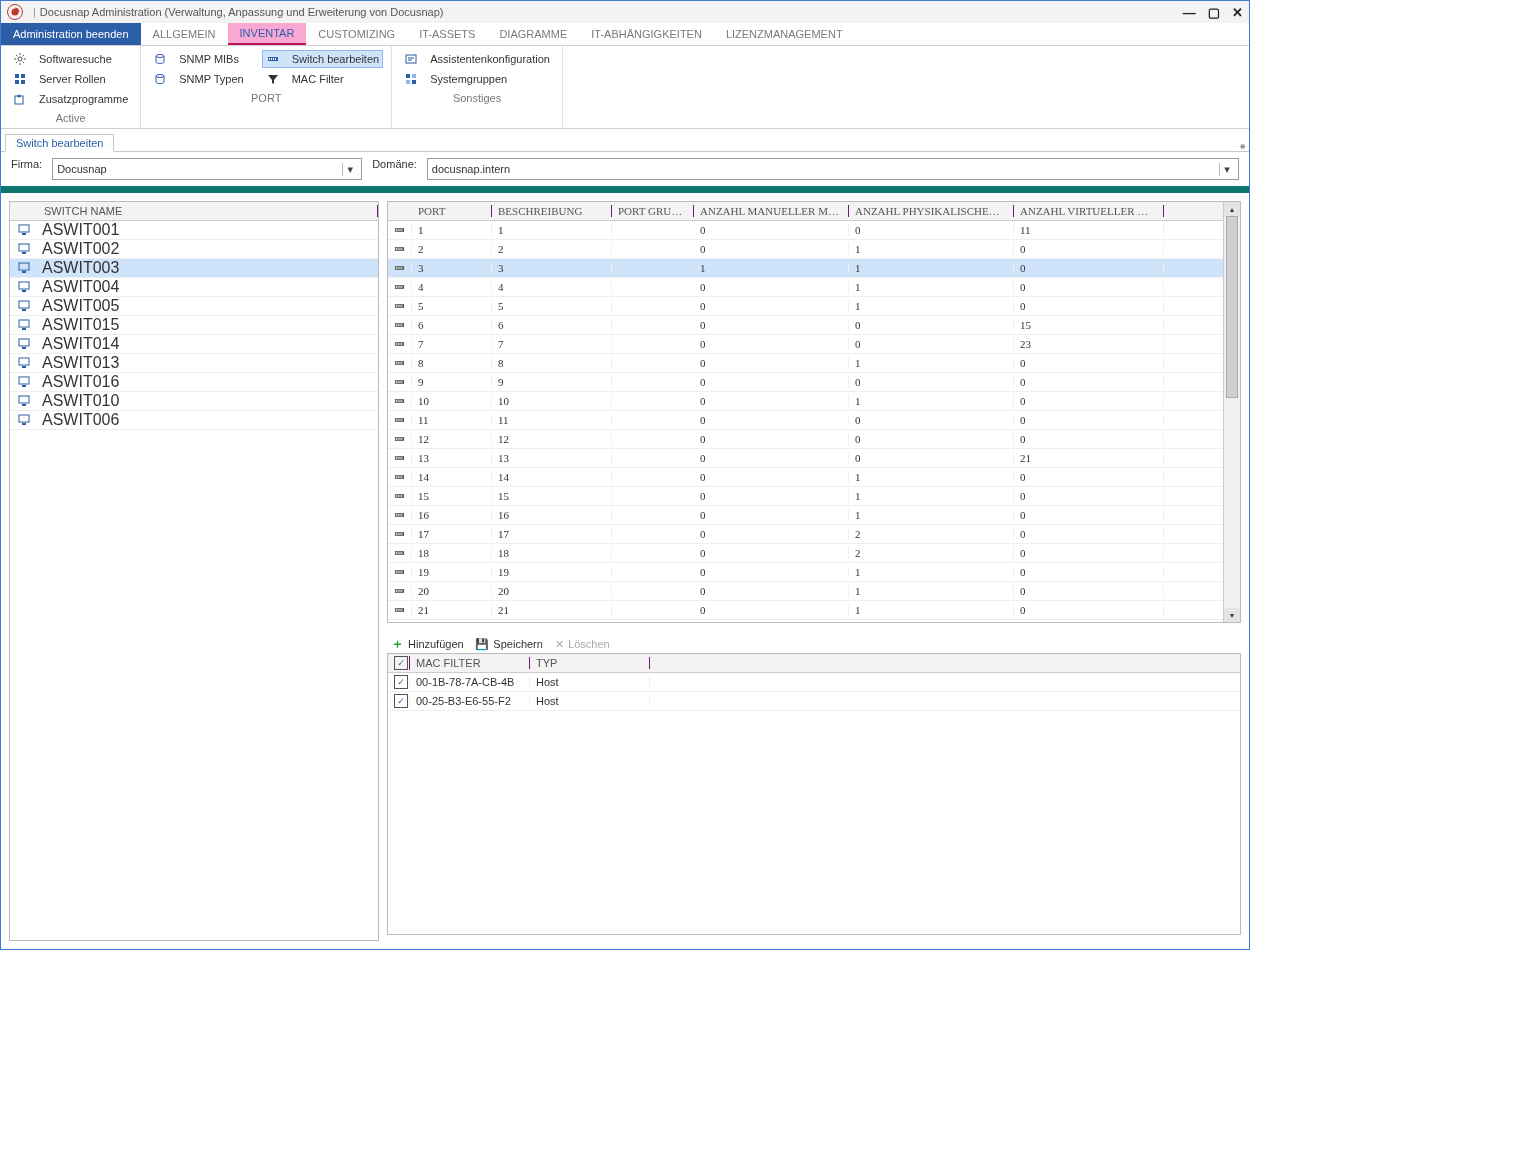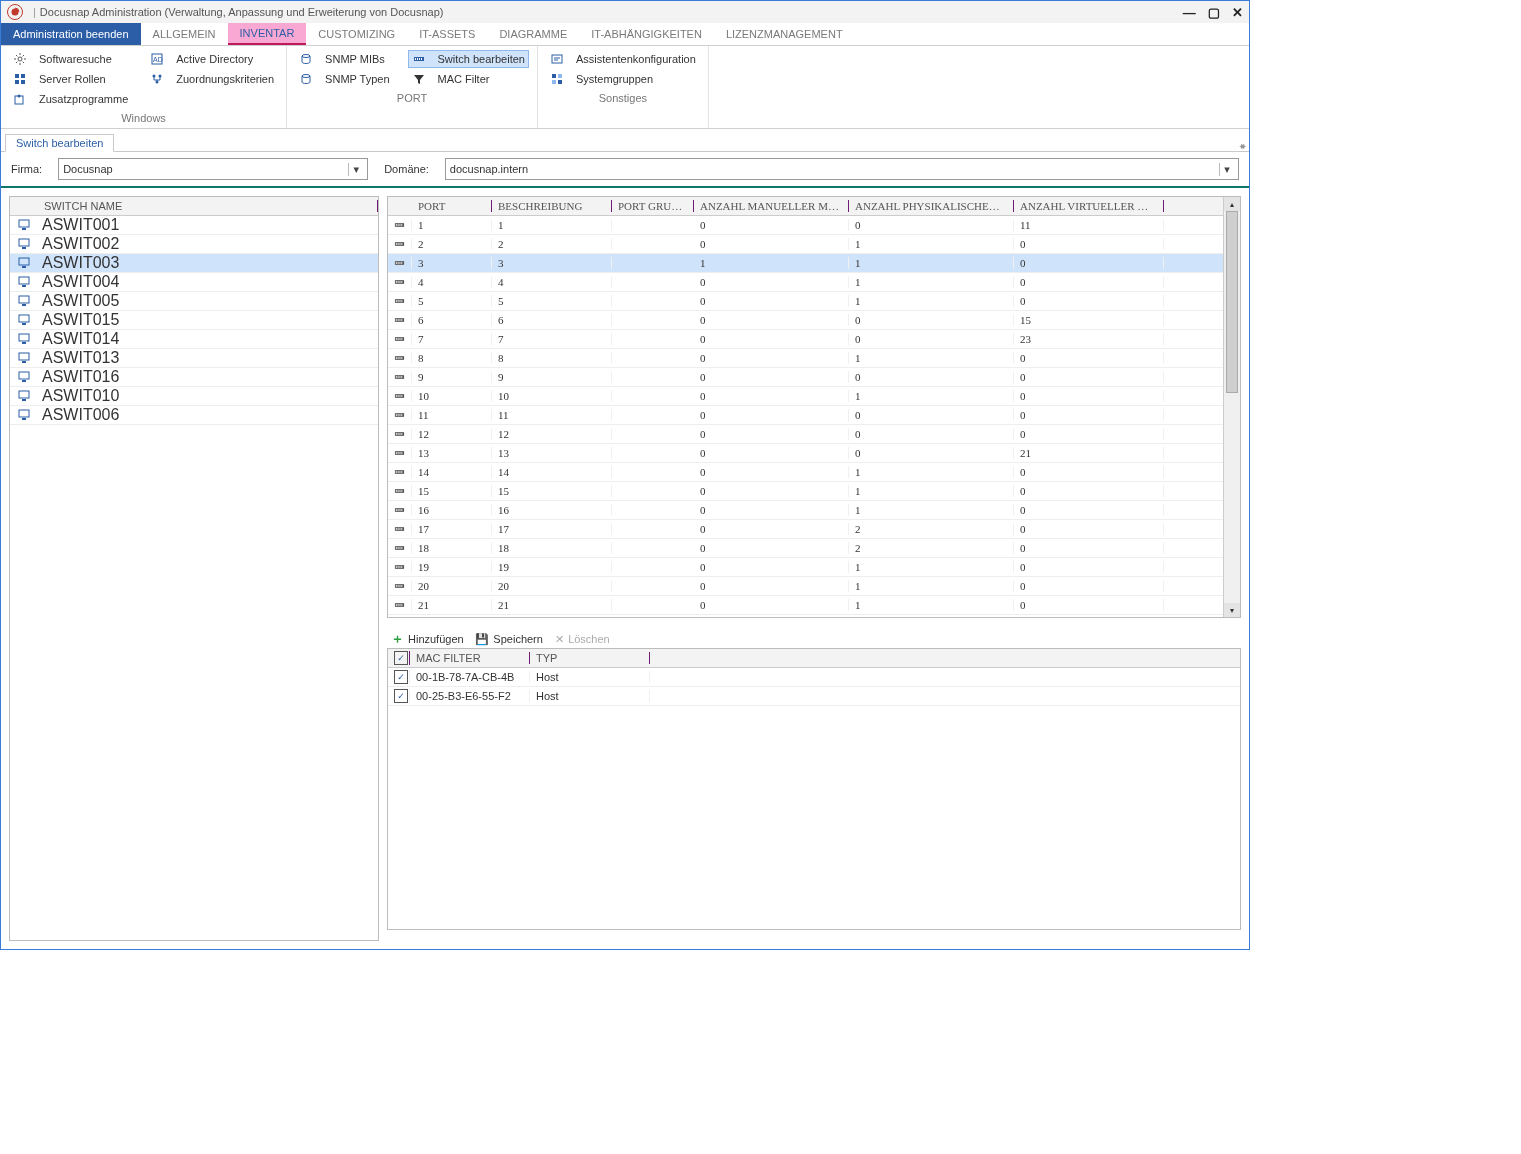--- a/index.html
+++ b/index.html
@@ -18,21 +18,21 @@
   .rgroup{border-right:1px solid #e3e3e3;padding:4px 8px 2px 8px;display:flex;flex-direction:column;}
   .rgroup .ritems{display:flex;gap:14px;}
   .rcol{display:flex;flex-direction:column;gap:2px;}
   .ritem{display:flex;align-items:center;gap:12px;padding:2px 4px;font-size:11px;color:#333;}
   .ritem.sel{background:#cfe3fb;border:1px solid #8fb8ef;padding:1px 3px;}
   .ritem .ico{width:14px;height:14px;display:inline-flex;align-items:center;justify-content:center;font-size:11px;color:#2b5ea6;}
   .rgroup .glabel{text-align:center;color:#777;font-size:11px;margin-top:4px;padding-bottom:2px;}
   .tabstrip{height:22px;border-bottom:1px solid #c9c9c9;display:flex;align-items:flex-end;background:#fff;padding-left:4px;position:relative;}
   .doctab{border:1px solid #c9c9c9;border-bottom:1px solid #fff;padding:2px 10px;color:#2b5ea6;font-size:11px;position:relative;top:1px;background:#fff;}
   .tabstrip .navarrow{margin-left:auto;color:#999;padding-right:6px;font-size:10px;letter-spacing:-3px;}
-  .filterbar{display:flex;align-items:center;padding:6px 10px;gap:16px;border-bottom:2px solid #0f766e;}
+  .filterbar{display:flex;padding:6px 10px;gap:10px;border-bottom:7px solid #0f766e;}
   .filterbar label{color:#333;}
   .combo{flex:0 0 300px;height:20px;border:1px solid #999;display:flex;align-items:center;padding:0 4px;justify-content:space-between;font-size:11px;}
   .combo .cval{color:#333;}
   .combo .cbtn{width:14px;text-align:center;color:#444;border-left:1px solid #bbb;}
   .combo.wide{flex:1;}
   .mainrow{flex:1;display:grid;grid-template-columns:370px 1fr;gap:8px;padding:8px;overflow:hidden;}
   .panel{border:1px solid #bcbcbc;background:#fff;display:flex;flex-direction:column;overflow:hidden;}
   .gridhdr{display:grid;background:#f3f3f3;border-bottom:1px solid #ccc;height:18px;align-items:center;font-size:11px;color:#555;}
   .cellhdr{padding:0 6px;border-right:1px solid #701a75;white-space:nowrap;overflow:hidden;text-overflow:ellipsis;}
   .swlist{flex:1;overflow:auto;}
@@ -125,44 +125,22 @@
             <div class="ritem">
               <span class="ico">
                 <svg class="mono" viewBox="0 0 12 12">
                   <rect x="1" y="3" width="8" height="8" fill="none" stroke="#2b5ea6"></rect>
                   <circle cx="5" cy="3" r="1.5" fill="#2b5ea6"></circle>
                 </svg>
               </span>
               <span>Zusatzprogramme</span>
             </div>
           </div>
-          <div class="rcol">
-            <div class="ritem">
-              <span class="ico">
-                <svg class="mono" viewBox="0 0 12 12">
-                  <rect x="1" y="1" width="10" height="10" fill="none" stroke="#2b5ea6"></rect>
-                  <text x="2" y="9" font-size="7" fill="#2b5ea6">AD</text>
-                </svg>
-              </span>
-              <span>Active Directory</span>
-            </div>
-            <div class="ritem">
-              <span class="ico">
-                <svg class="mono" viewBox="0 0 12 12">
-                  <circle cx="3" cy="3" r="1.5" fill="#2b5ea6"></circle>
-                  <circle cx="9" cy="3" r="1.5" fill="#2b5ea6"></circle>
-                  <circle cx="6" cy="9" r="1.5" fill="#2b5ea6"></circle>
-                  <path d="M3 4v3h6V4M6 7v2" stroke="#2b5ea6" fill="none"></path>
-                </svg>
-              </span>
-              <span>Zuordnungskriterien</span>
-            </div>
-          </div>
         </div>
-        <div class="glabel">Windows</div>
+        <div class="glabel">Active</div>
       </div>
       <div class="rgroup">
         <div class="ritems">
           <div class="rcol">
             <div class="ritem">
               <span class="ico">
                 <svg class="mono" viewBox="0 0 12 12">
                   <ellipse cx="6" cy="3" rx="4" ry="1.5" fill="none" stroke="#2b5ea6"></ellipse>
                   <path d="M2 3v6c0 .8 1.8 1.5 4 1.5s4-.7 4-1.5V3" fill="none" stroke="#2b5ea6"></path>
                 </svg>

